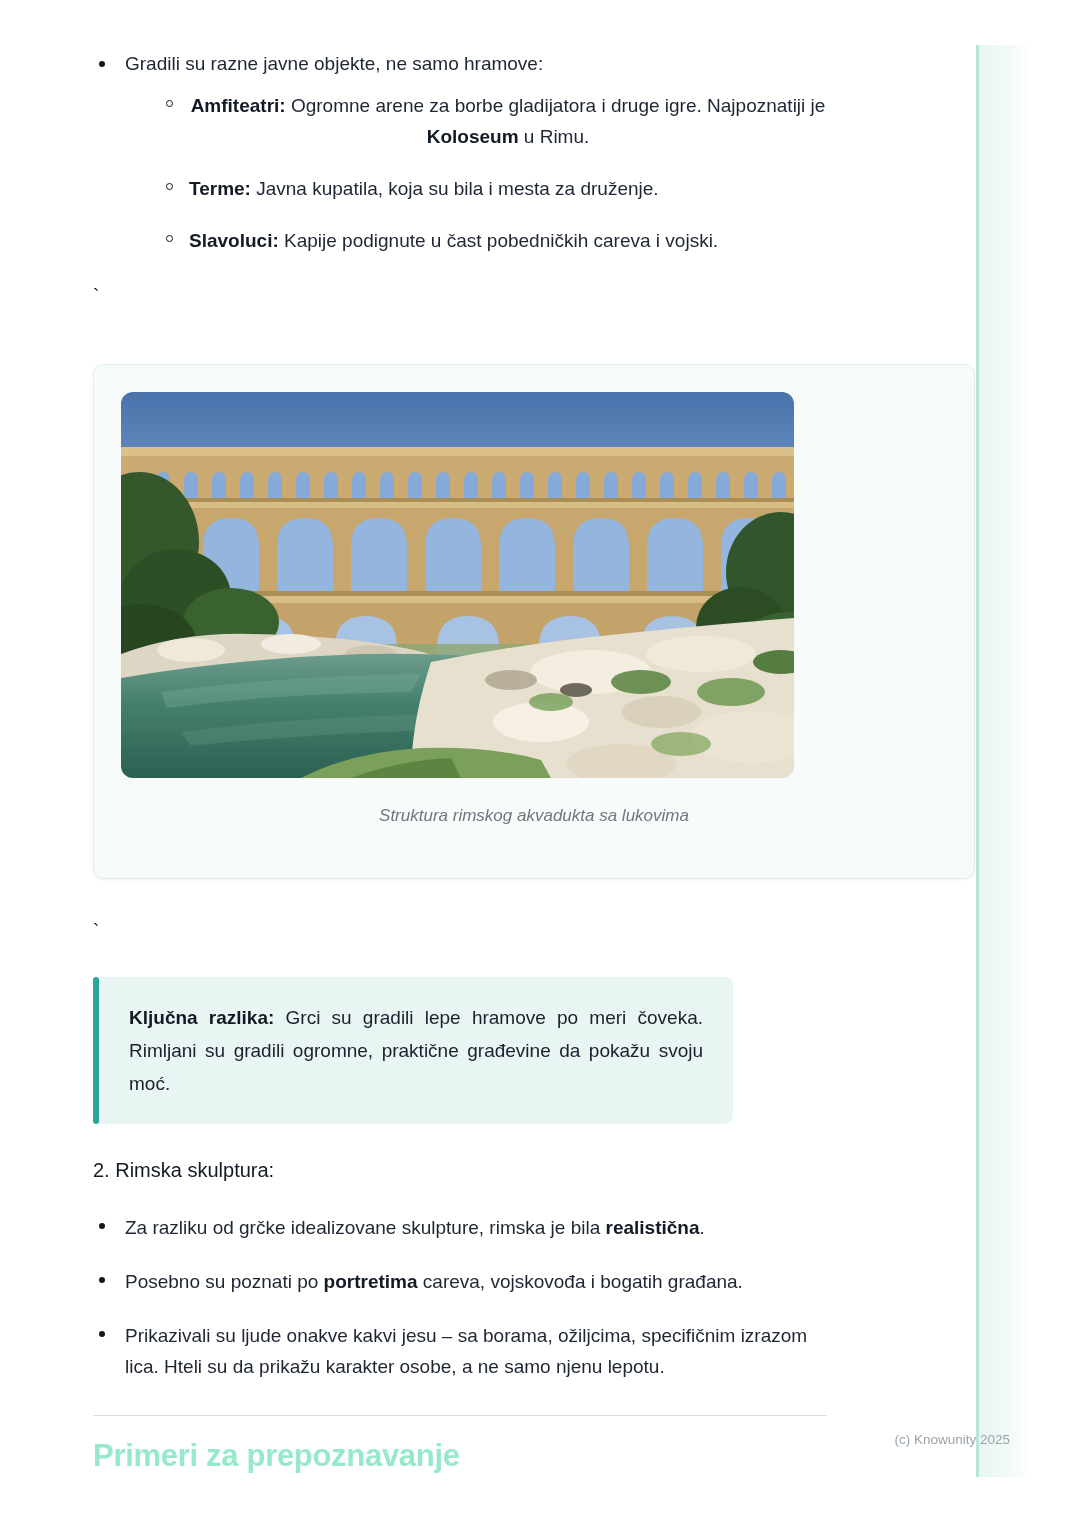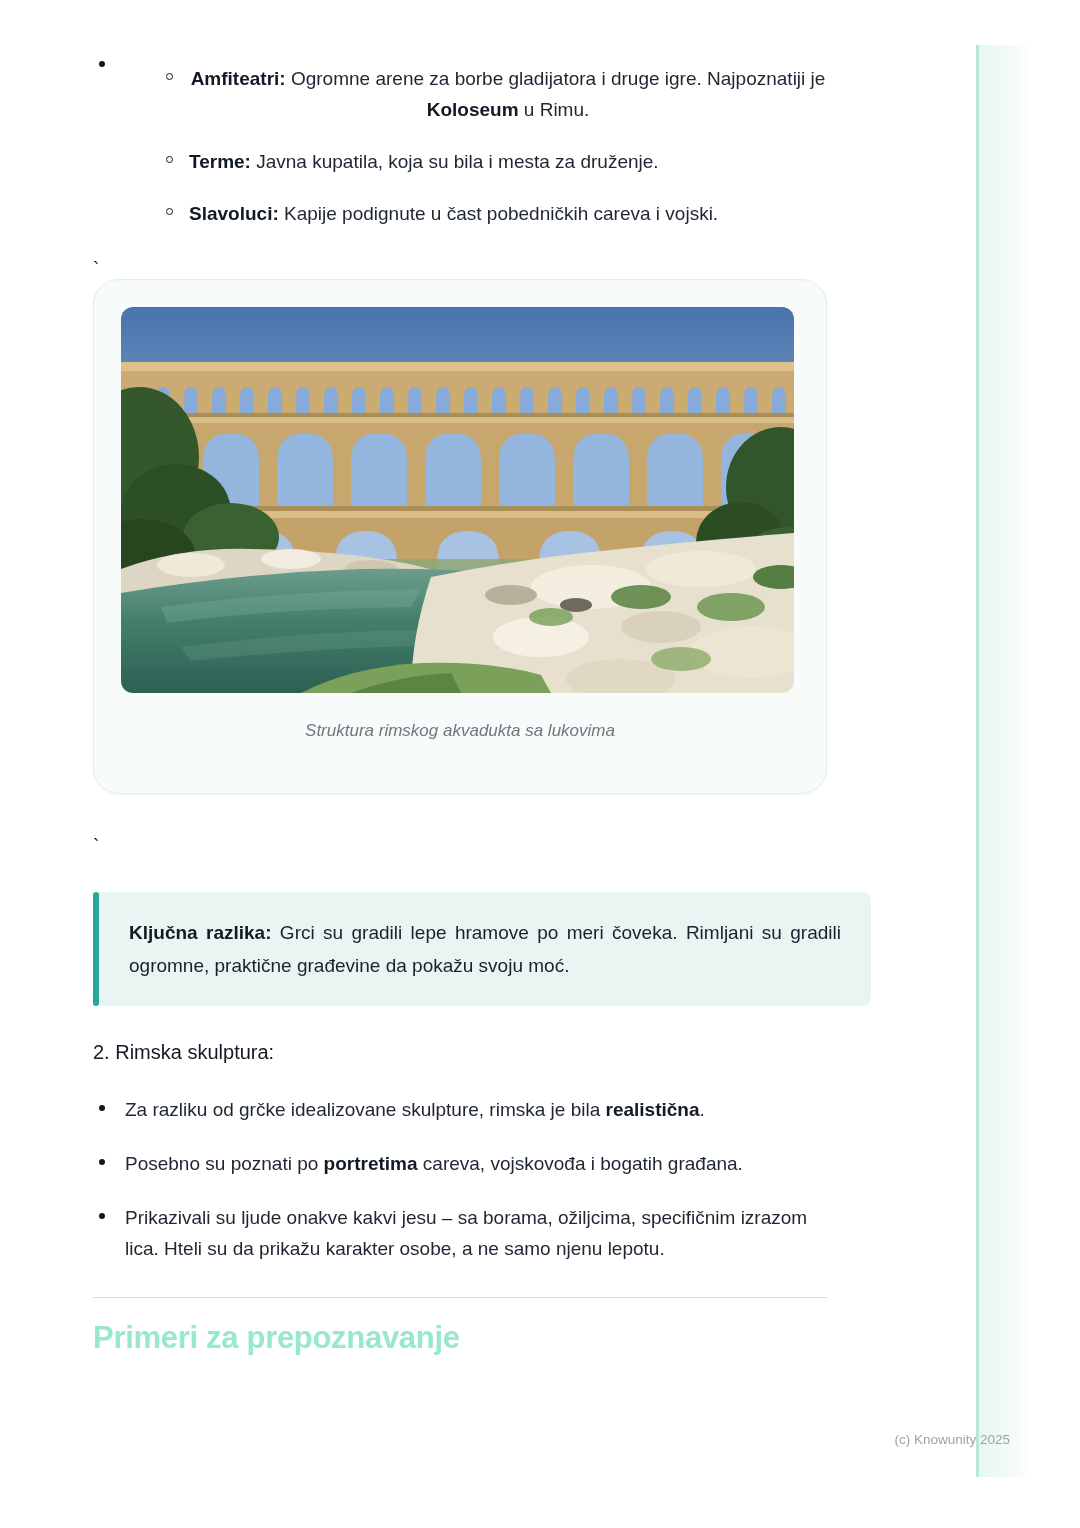--- a/index.html
+++ b/index.html
@@ -23,30 +23,30 @@
   .sub-item { display:flex; line-height:31px; margin-bottom:21px;text-align:center; }
   .sub-item:last-child { margin-bottom:10px; }
   .ring { flex:0 0 auto; width:7px; height:7px; border:1.6px solid #10171f; border-radius:50%; margin:10px 16px 0 0; }
   b, strong { font-weight:700; color:#121a25; }
 
   .tick { display:block; font-size:19px; color:#10171f; line-height:20px; }
   .tick-1 { margin-top:20px; }
   .tick-2 { margin-top:42px; }
 
   
-  .figure-card { width:734px; background:#f7fbfa;
-    border:1px solid #ddf0ea; border-radius:26px; padding:27px 27px 51px 27px;
+  .figure-card { margin-top:58px; width:882px; background:#f7fbfa;
+    border:1px solid #ddf0ea; border-radius:10px; padding:27px 27px 51px 27px;
     box-shadow:0 1px 3px rgba(150,190,180,0.12); }
   .photo-frame { width:673px; height:386px; border-radius:12px; overflow:hidden; display:block; }
   .photo-frame svg { display:block; }
   .figure-caption { margin-top:27px; text-align:center; font-style:italic;
     font-size:17px; color:#6f7680; line-height:22px; }
 
   
-  .callout { margin-top:36px; width:778px; background:#e9f5f2; border-radius:8px;
+  .callout { margin-top:36px; width:640px; background:#e9f5f2; border-radius:8px;
     position:relative; padding:24px 30px 24px 36px; }
   .callout-bar { position:absolute; left:0; top:0; bottom:0; width:6px;
     background:#2aa79b; border-radius:6px; }
   .callout-text { font-size:19px; line-height:33px; text-align:justify; color:#19212e; }
 
   
   .section-heading { margin-top:33px; font-size:20px; font-weight:400; color:#121a25; line-height:26px; }
   .sculpture-list { list-style:none; margin-top:29px; font-size:19px; }
   .sculpture-item { display:flex; line-height:31px; margin-bottom:23px; }
   .sculpture-item:last-child { margin-bottom:0; }
@@ -65,20 +65,21 @@
 <div class="page">
 
   <div class="side-stripe"></div>
 
   <div class="column">
 
     <ul class="main-list">
       <li class="main-item">
         <span class="dot"></span>
         <div>
+          <span>Gradili su razne javne objekte, ne samo hramove:</span>
           <ul class="sub-list">
             <li class="sub-item">
               <span class="ring"></span>
               <div><strong>Amfiteatri:</strong><span> Ogromne arene za borbe gladijatora i druge igre. Najpoznatiji je </span><strong>Koloseum</strong><span> u Rimu.</span></div>
             </li>
             <li class="sub-item">
               <span class="ring"></span>
               <div><strong>Terme:</strong><span> Javna kupatila, koja su bila i mesta za druženje.</span><strong></strong><span></span></div>
             </li>
             <li class="sub-item">

